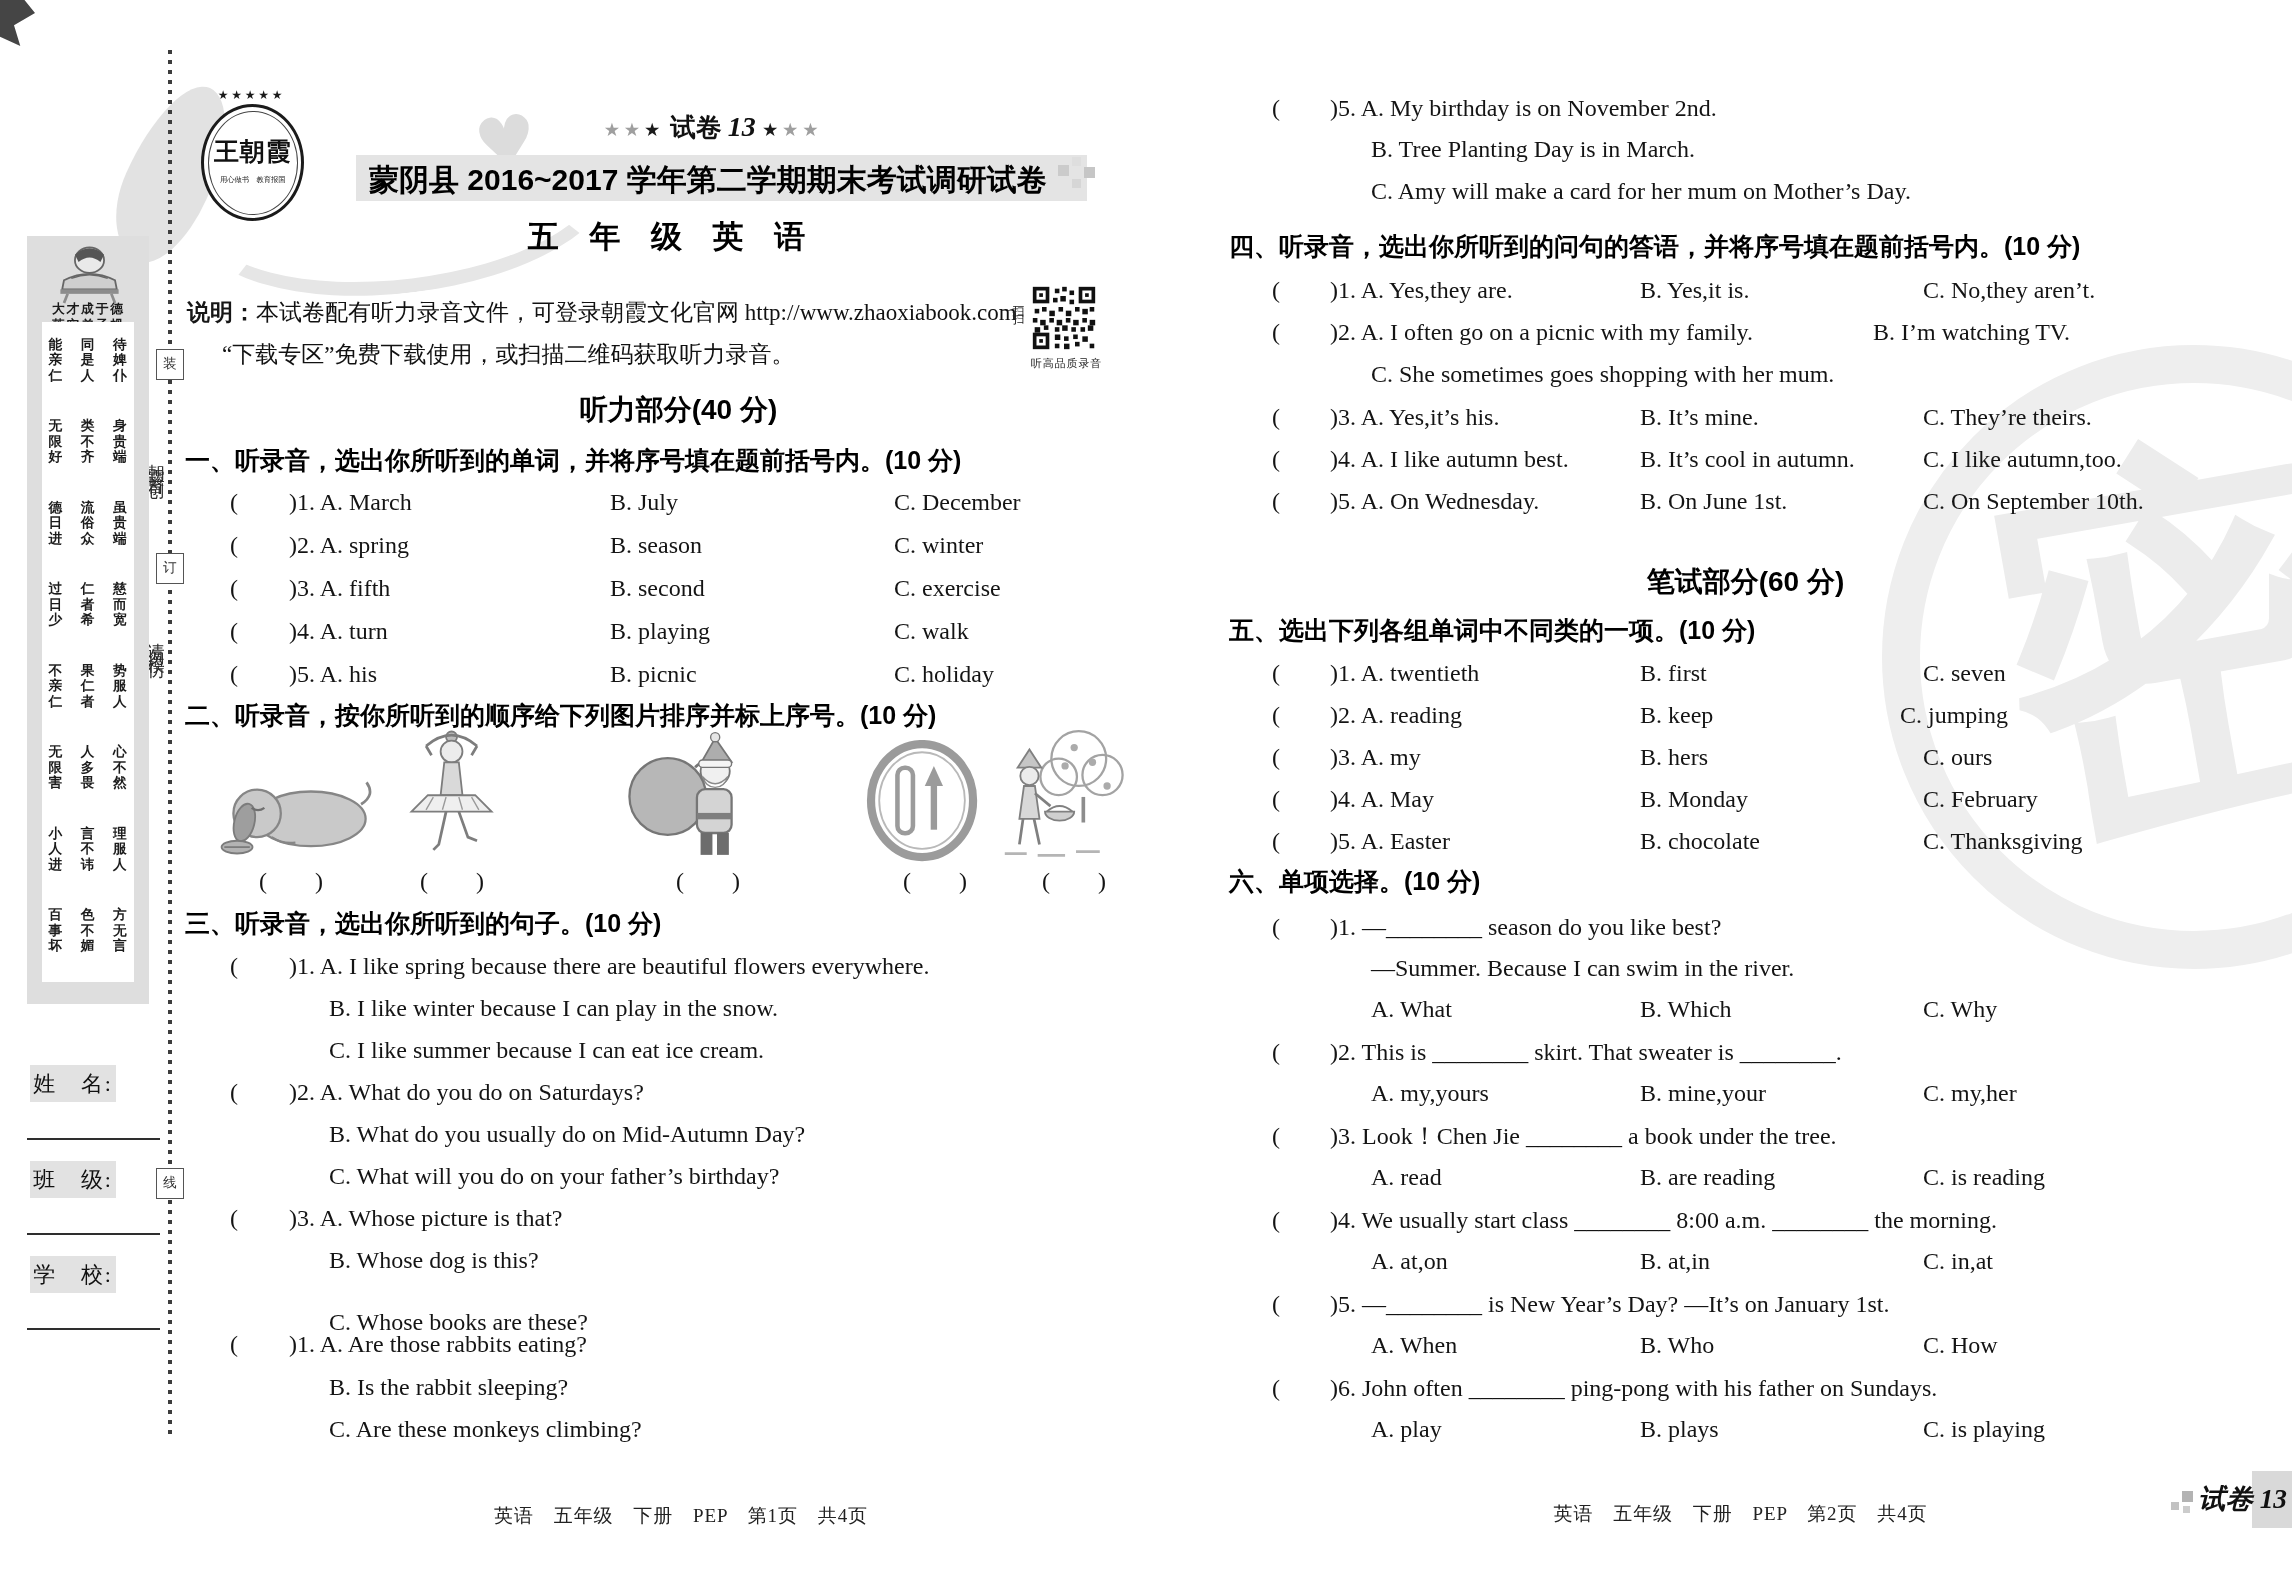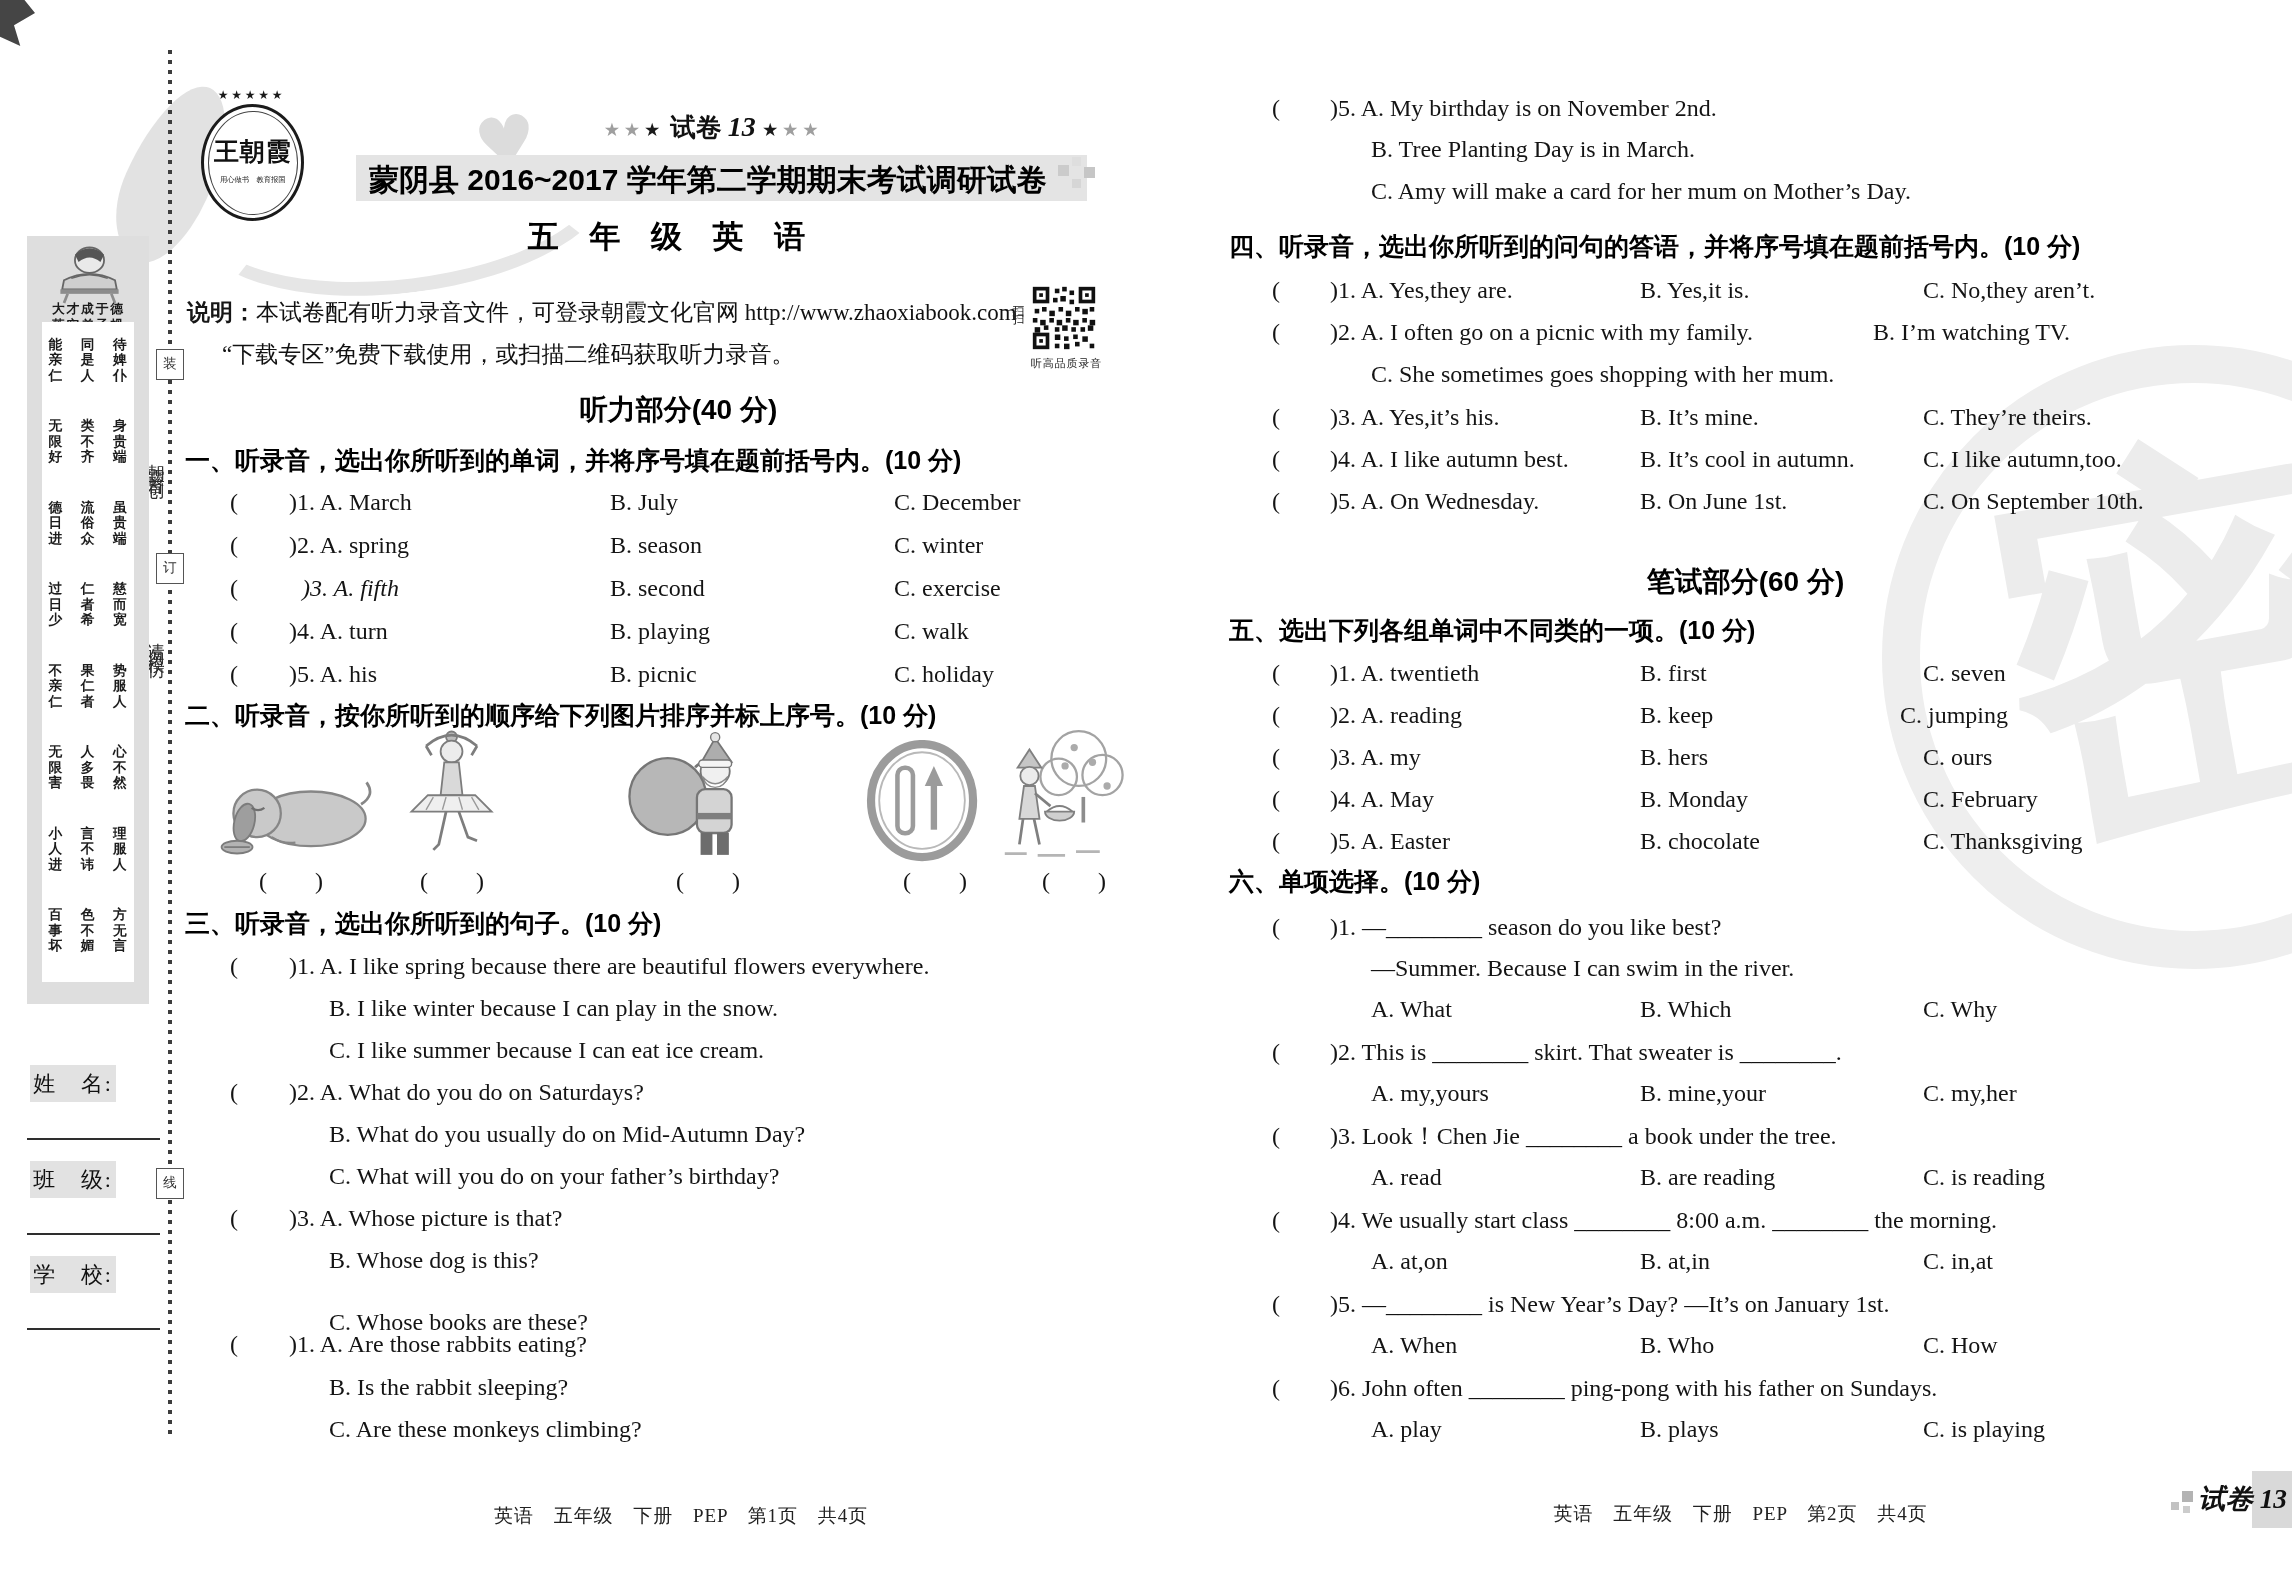--- a/index.html
+++ b/index.html
@@ -302,21 +302,21 @@
 
 <div class="seg en z" style="left: 230px; top: 487px;">(</div>
     <div class="seg en z" style="left: 289px; top: 487px;">)1. A. March</div>
     <div class="seg en z" style="left: 610px; top: 487px;">B. July</div>
     <div class="seg en z" style="left: 894px; top: 487px;">C. December</div>
     <div class="seg en z" style="left: 230px; top: 530px;">(</div>
     <div class="seg en z" style="left: 289px; top: 530px;">)2. A. spring</div>
     <div class="seg en z" style="left: 610px; top: 530px;">B. season</div>
     <div class="seg en z" style="left: 894px; top: 530px;">C. winter</div>
     <div class="seg en z" style="left: 230px; top: 573px;">(</div>
-    <div class="seg en z" style="left: 302px; top: 573px; font-style: italic;">)3. A. fifth</div>
+    <div class="seg en z" style="left: 289px; top: 573px;">)3. A. fifth</div>
     <div class="seg en z" style="left: 610px; top: 573px;">B. second</div>
     <div class="seg en z" style="left: 894px; top: 573px;">C. exercise</div>
     <div class="seg en z" style="left: 230px; top: 616px;">(</div>
     <div class="seg en z" style="left: 289px; top: 616px;">)4. A. turn</div>
     <div class="seg en z" style="left: 610px; top: 616px;">B. playing</div>
     <div class="seg en z" style="left: 894px; top: 616px;">C. walk</div>
     <div class="seg en z" style="left: 230px; top: 659px;">(</div>
     <div class="seg en z" style="left: 289px; top: 659px;">)5. A. his</div>
     <div class="seg en z" style="left: 610px; top: 659px;">B. picnic</div>
     <div class="seg en z" style="left: 894px; top: 659px;">C. holiday</div>

